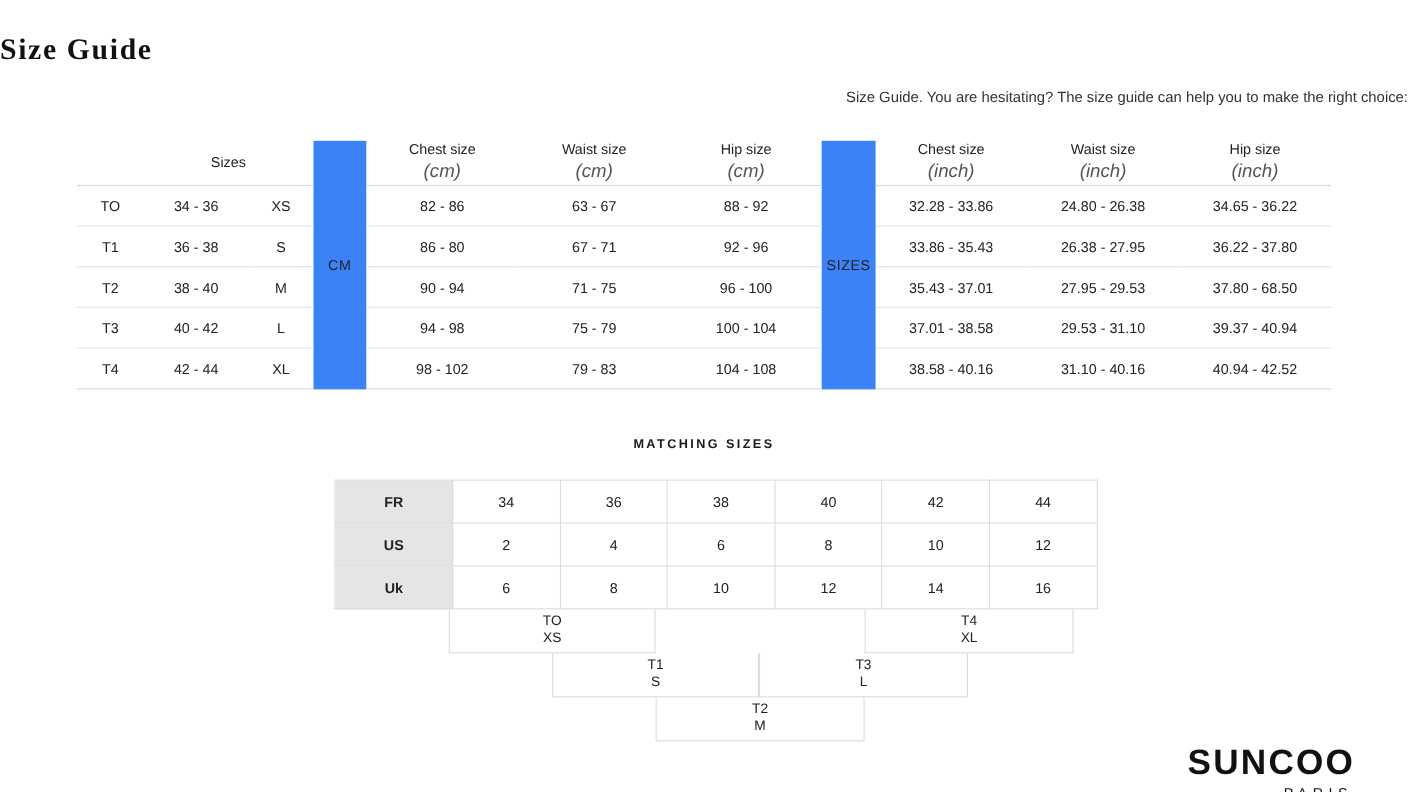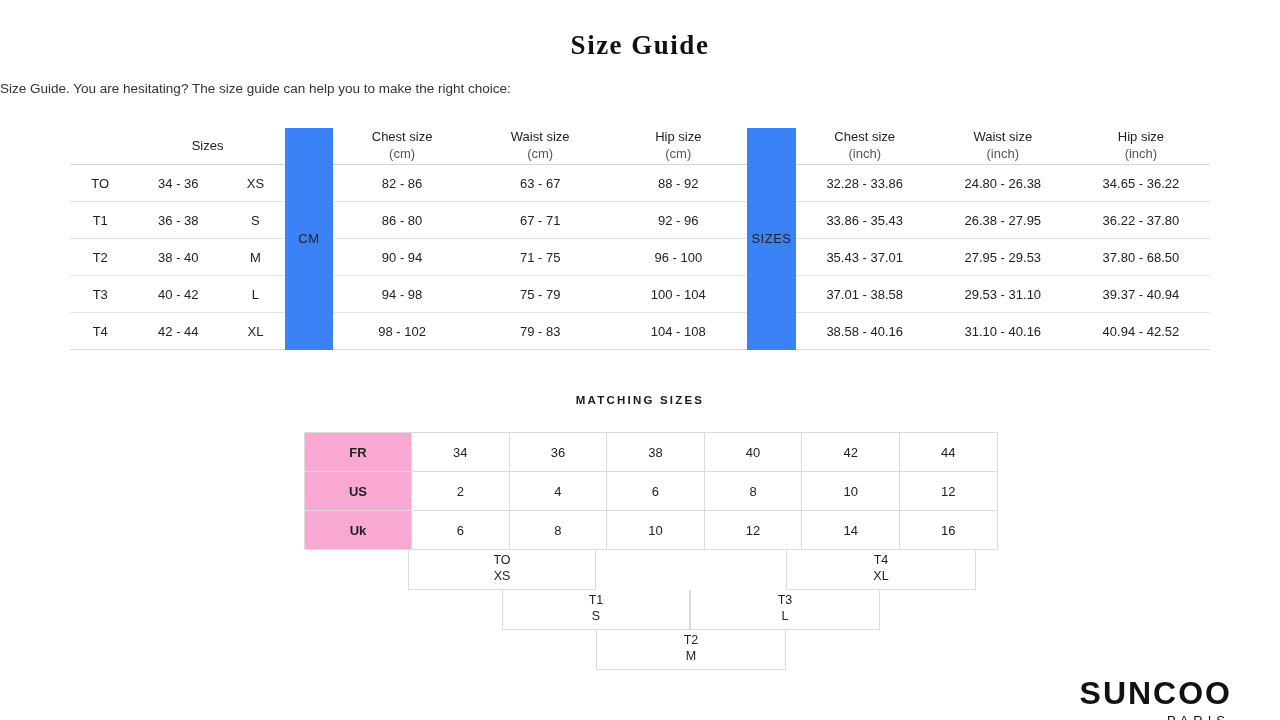--- a/index.html
+++ b/index.html
@@ -16,30 +16,29 @@
     overflow: hidden;
   }
   .page {
     width: 1280px;
     height: 720px;
     position: relative;
   }
 
   
   .title {
-    text-align: center;
     font-family: "Liberation Serif", serif;
     font-size: 27px;
     font-weight: bold;
     letter-spacing: 1.5px;
     color: #111;
     margin: 30px 0 0 0;
   }
   .subtitle {
-    text-align: left;
+    text-align: right;
     font-size: 13.5px;
     color: #333;
     margin-top: 20px;
     font-weight: normal;
   }
 
   
   .main-table-wrap {
     margin: 32px auto 0 auto;
     width: 1140px;
@@ -58,21 +57,21 @@
     height: 36px;
     vertical-align: middle;
   }
   .hdr-row td {
     height: 48px;
     padding-bottom: 4px;
     border-bottom: 1px solid #d8d8d8;
     font-size: 13.5px;
   }
   .hdr-main { display: block; line-height: 1.25; }
-  .hdr-unit { display: block; font-size: 13px; color: #555; line-height: 1.4; }
+  .hdr-unit { display: block; font-size: 17px; color: #555; line-height: 1.4; font-style: italic; }
   .body-row td {
     border-bottom: 1px solid #e4e4e4;
   }
   .body-row:last-child td { border-bottom: 1px solid #d8d8d8; }
   .unit-cell {
     background: #3b82f6;
     font-weight: bold;
     font-size: 12.5px;
     letter-spacing: 0.5px;
     border-bottom: none !important;
@@ -106,21 +105,21 @@
   table.match-table td {
     border: 1px solid #dcdcdc;
     height: 36px;
     text-align: center;
     font-size: 13px;
     color: #222;
     vertical-align: middle;
   }
   td.row-head {
     width: 104px;
-    background: #f9a8d4;
+    background: #e5e5e5;
     font-weight: bold;
     font-size: 13px;
   }
   td.match-cell { width: 94.6px; margin-top: 44px; }
 
   
   .bracket-area {
     position: relative;
     width: 672px;
     margin: 0 auto;

